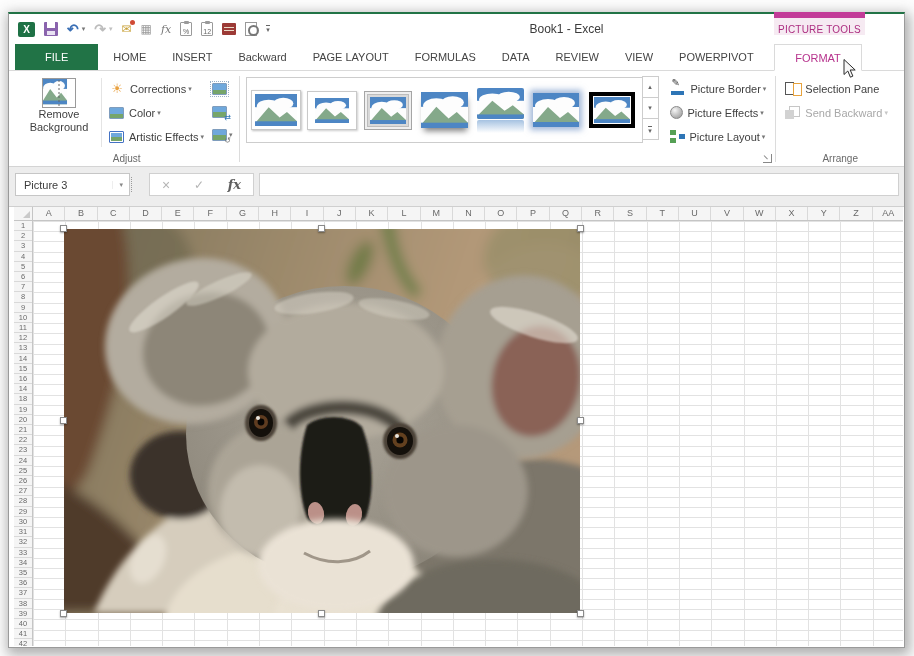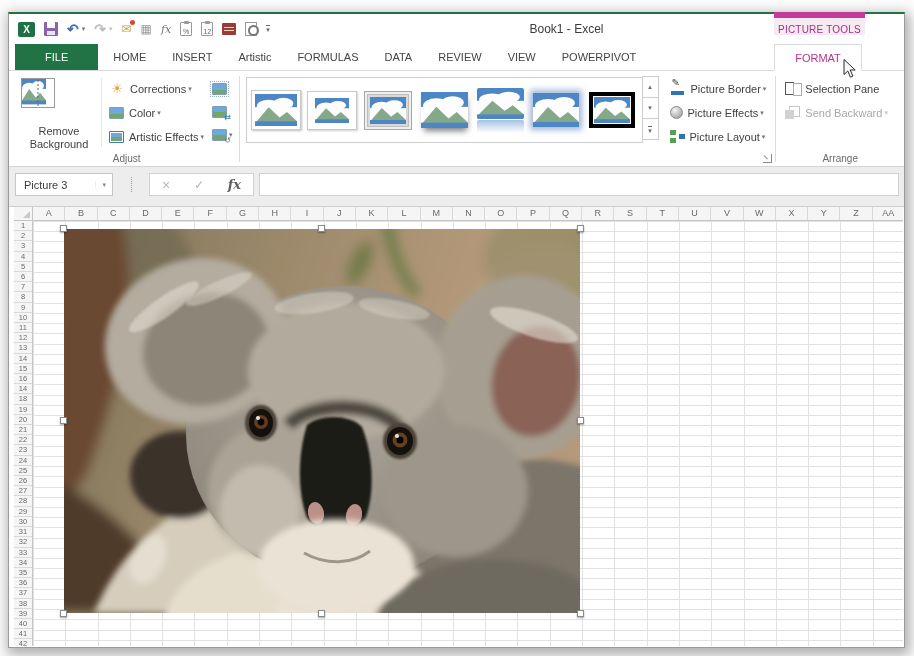--- a/index.html
+++ b/index.html
@@ -43,21 +43,21 @@
   .tab.file{ background:#217346; color:#fff; padding:0 30px; margin-right:2px; }
   .tab.active{ margin-left:auto; margin-right:42px; width:88px; padding:0; text-align:center; color:#b7338d;
     background:#fff; border:1px solid #dadada; border-bottom:1px solid #fff; margin-bottom:-1px; }
 
   
   .ribbon{ position:absolute; left:0; top:58px; right:0; height:95px; background:#fff; border-bottom:1px solid #d4d4d4; display:flex; padding-left:6px; }
   .rgroup{ position:relative; padding:4px 6px 17px 6px; display:flex; align-items:flex-start; }
   .glabel{ position:absolute; left:0; right:0; bottom:2px; text-align:center; font-size:10px; color:#6a6a6a; }
   .vsep2{ width:1px; background:#dcdcdc; margin:4px 0; }
   .vsep{ width:1px; background:#e4e4e4; margin:2px 4px; align-self:stretch; }
-  .bigbtn{ width:76px; display:flex; flex-direction:column; gap:17px; padding-top:2px; cursor:pointer; }
+  .bigbtn{ width:76px; display:flex; flex-direction:column; align-items:center; gap:0; padding-top:2px; cursor:pointer; }
   .biglbl{ font-size:11px; color:#3f3f3f; text-align:center; line-height:13px; }
   .stack{ display:flex; flex-direction:column; justify-content:flex-start; gap:1px; padding-top:1px; }
   .rbtn{ display:flex; align-items:center; height:23px; padding:0 3px; cursor:pointer; }
   .rlbl{ font-size:11px; color:#3f3f3f; margin-left:5px; white-space:nowrap; }
   .ic{ display:inline-flex; align-items:center; justify-content:center; width:16px; }
   .ic-corrections{ color:#e9a242; font-size:13px; }
   .ic-color,.ic-artistic-effects,.mini-img{ width:15px; height:12px; border:1px solid #7f9dbd; background:linear-gradient(#6fa8dc 0 55%, #76a56a 55%); position:relative; border-radius:1px; }
   .ic-artistic-effects{ border-color:#4472c4; box-shadow:inset 0 0 0 1px #fff; }
   .minicol{ display:flex; flex-direction:column; gap:2px; padding:2px 0 0 5px; }
   .mbtn{ display:flex; align-items:center; height:21px; cursor:pointer; }
@@ -106,21 +106,21 @@
   .ai-send-backward::after{ right:auto; left:0; bottom:0; }
   .ai-selection-pane::before{ width:7px; height:11px; border-color:#555; }
   .ai-selection-pane::after{ width:7px; height:11px; left:8px; right:auto; top:1px; background:#fff; border:1px solid #e8a33d; }
   .rbtn.disabled .rlbl{ color:#a8a8a8; }
   .rbtn.disabled .ai::before{ border-color:#c6c6c6; }
   .rbtn.disabled .ai::after{ background:#d2d2d2; }
   .rbtn.disabled .caret{ color:#c6c6c6; }
 
   
   .frow{ position:absolute; left:0; top:153px; right:0; height:40px; background:#ededed; border-bottom:1px solid #cfcfcf; }
-  .namebox{ position:absolute; left:6px; top:6px; width:98px; height:23px; background:#fff; border:1px solid #c6c6c6; display:flex; align-items:center; font-size:11px; color:#3c3c3c; padding-left:8px; cursor:pointer; }
+  .namebox{ position:absolute; left:6px; top:6px; width:115px; height:23px; background:#fff; border:1px solid #c6c6c6; display:flex; align-items:center; font-size:11px; color:#3c3c3c; padding-left:8px; cursor:pointer; }
   .nb-caret{ margin-left:auto; font-size:7px; color:#888; padding:0 6px; border-left:1px solid #eee; }
   .dots{ position:absolute; left:122px; top:10px; height:15px; border-left:1px dotted #9a9a9a; }
   .fbtns{ position:absolute; left:140px; top:6px; width:105px; height:23px; background:#fff; border:1px solid #d0d0d0; display:flex; align-items:center; justify-content:space-around; }
   .fx-cancel{ color:#b5b5b5; font-size:14px; cursor:pointer; }
   .fx-enter{ color:#b5b5b5; font-size:12px; cursor:pointer; }
   .fx-fn{ font-family:"DejaVu Serif", serif; font-style:italic; font-weight:bold; color:#5f5f5f; font-size:13px; cursor:pointer; }
   .finput{ position:absolute; left:250px; top:6px; right:5px; height:23px; background:#fff; border:1px solid #d0d0d0; font-size:11px; color:#333; padding:3px 6px; }
 
   
   .sheet{ position:absolute; left:5px; right:1px; top:193px; bottom:1px; background:#fff; overflow:hidden; }
@@ -209,21 +209,22 @@
     <div class="ctx-badge">
       <div class="ctx-bar"></div>
       <div class="ctx-label">PICTURE TOOLS</div>
     </div>
   </div>
 
   <div class="tabrow">
         <div class="tab file">FILE</div>
         <div class="tab">HOME</div>
         <div class="tab">INSERT</div>
-        <div class="tab">Artistic</div>
+        <div class="tab">Backward</div>
+        <div class="tab">PAGE LAYOUT</div>
         <div class="tab">FORMULAS</div>
         <div class="tab">DATA</div>
         <div class="tab">REVIEW</div>
         <div class="tab">VIEW</div>
         <div class="tab">POWERPIVOT</div>
         <div class="tab active">FORMAT</div>
       </div>
 
   <div class="ribbon">
     <div class="rgroup">

